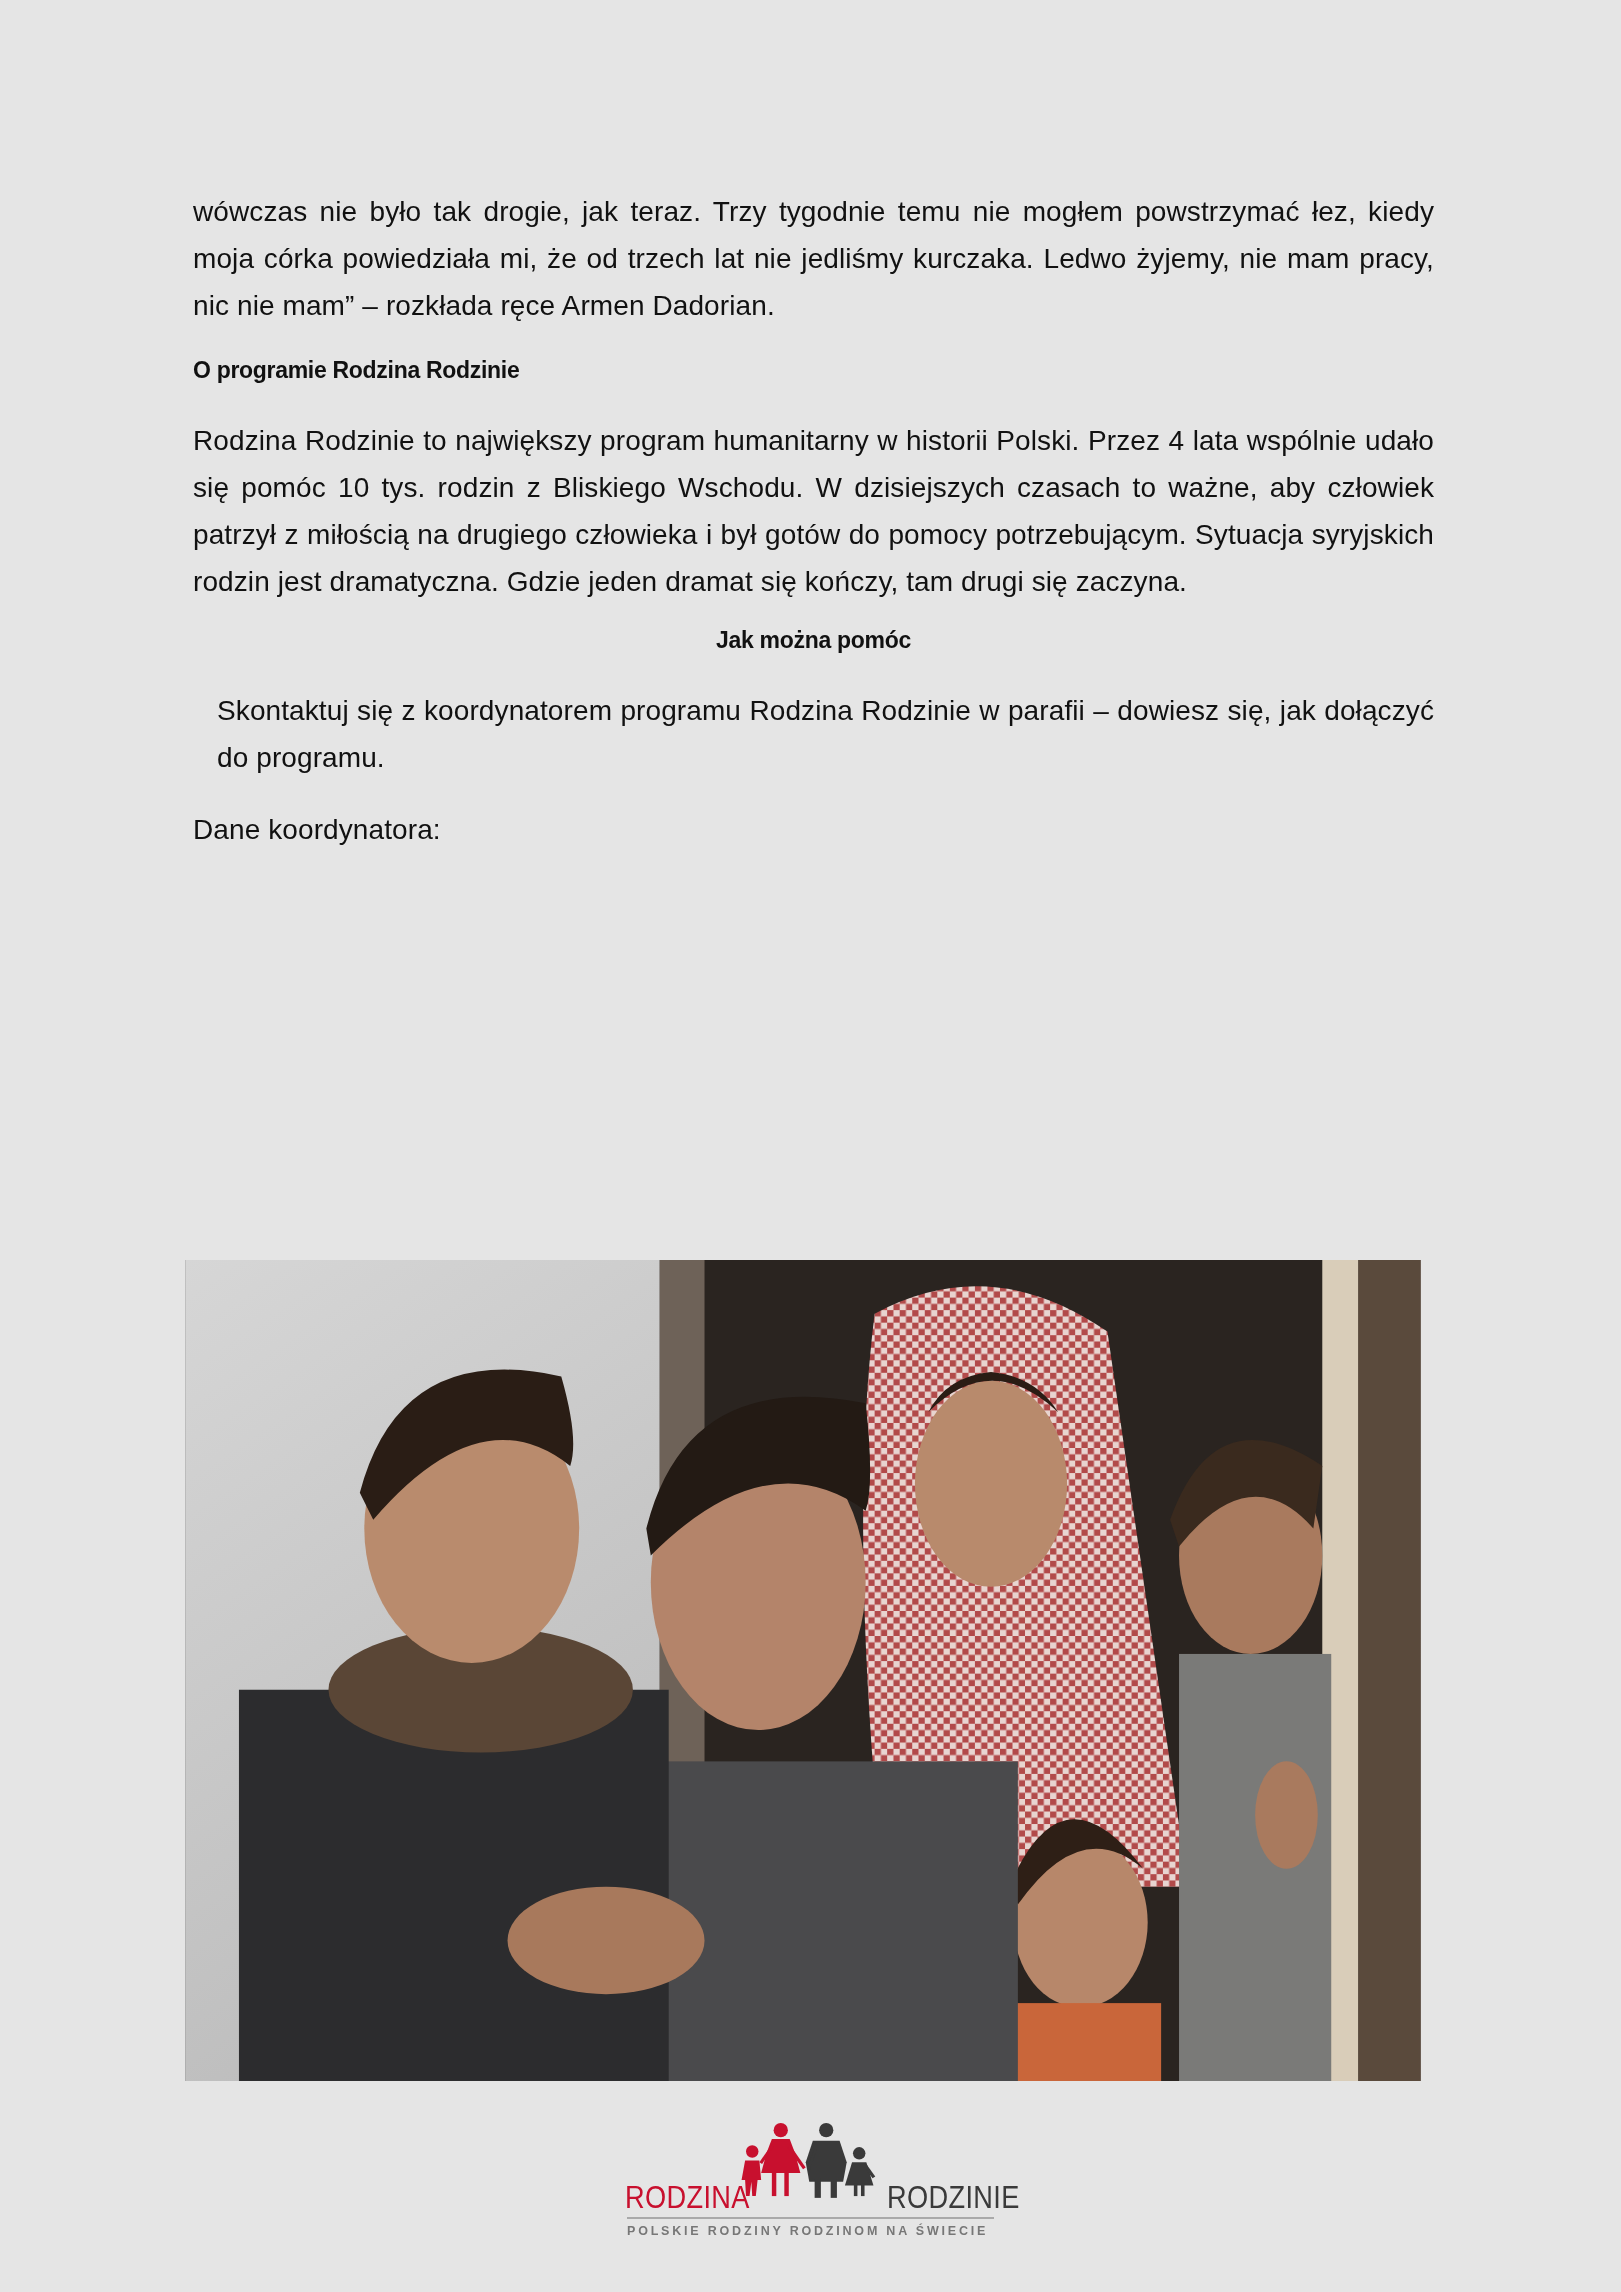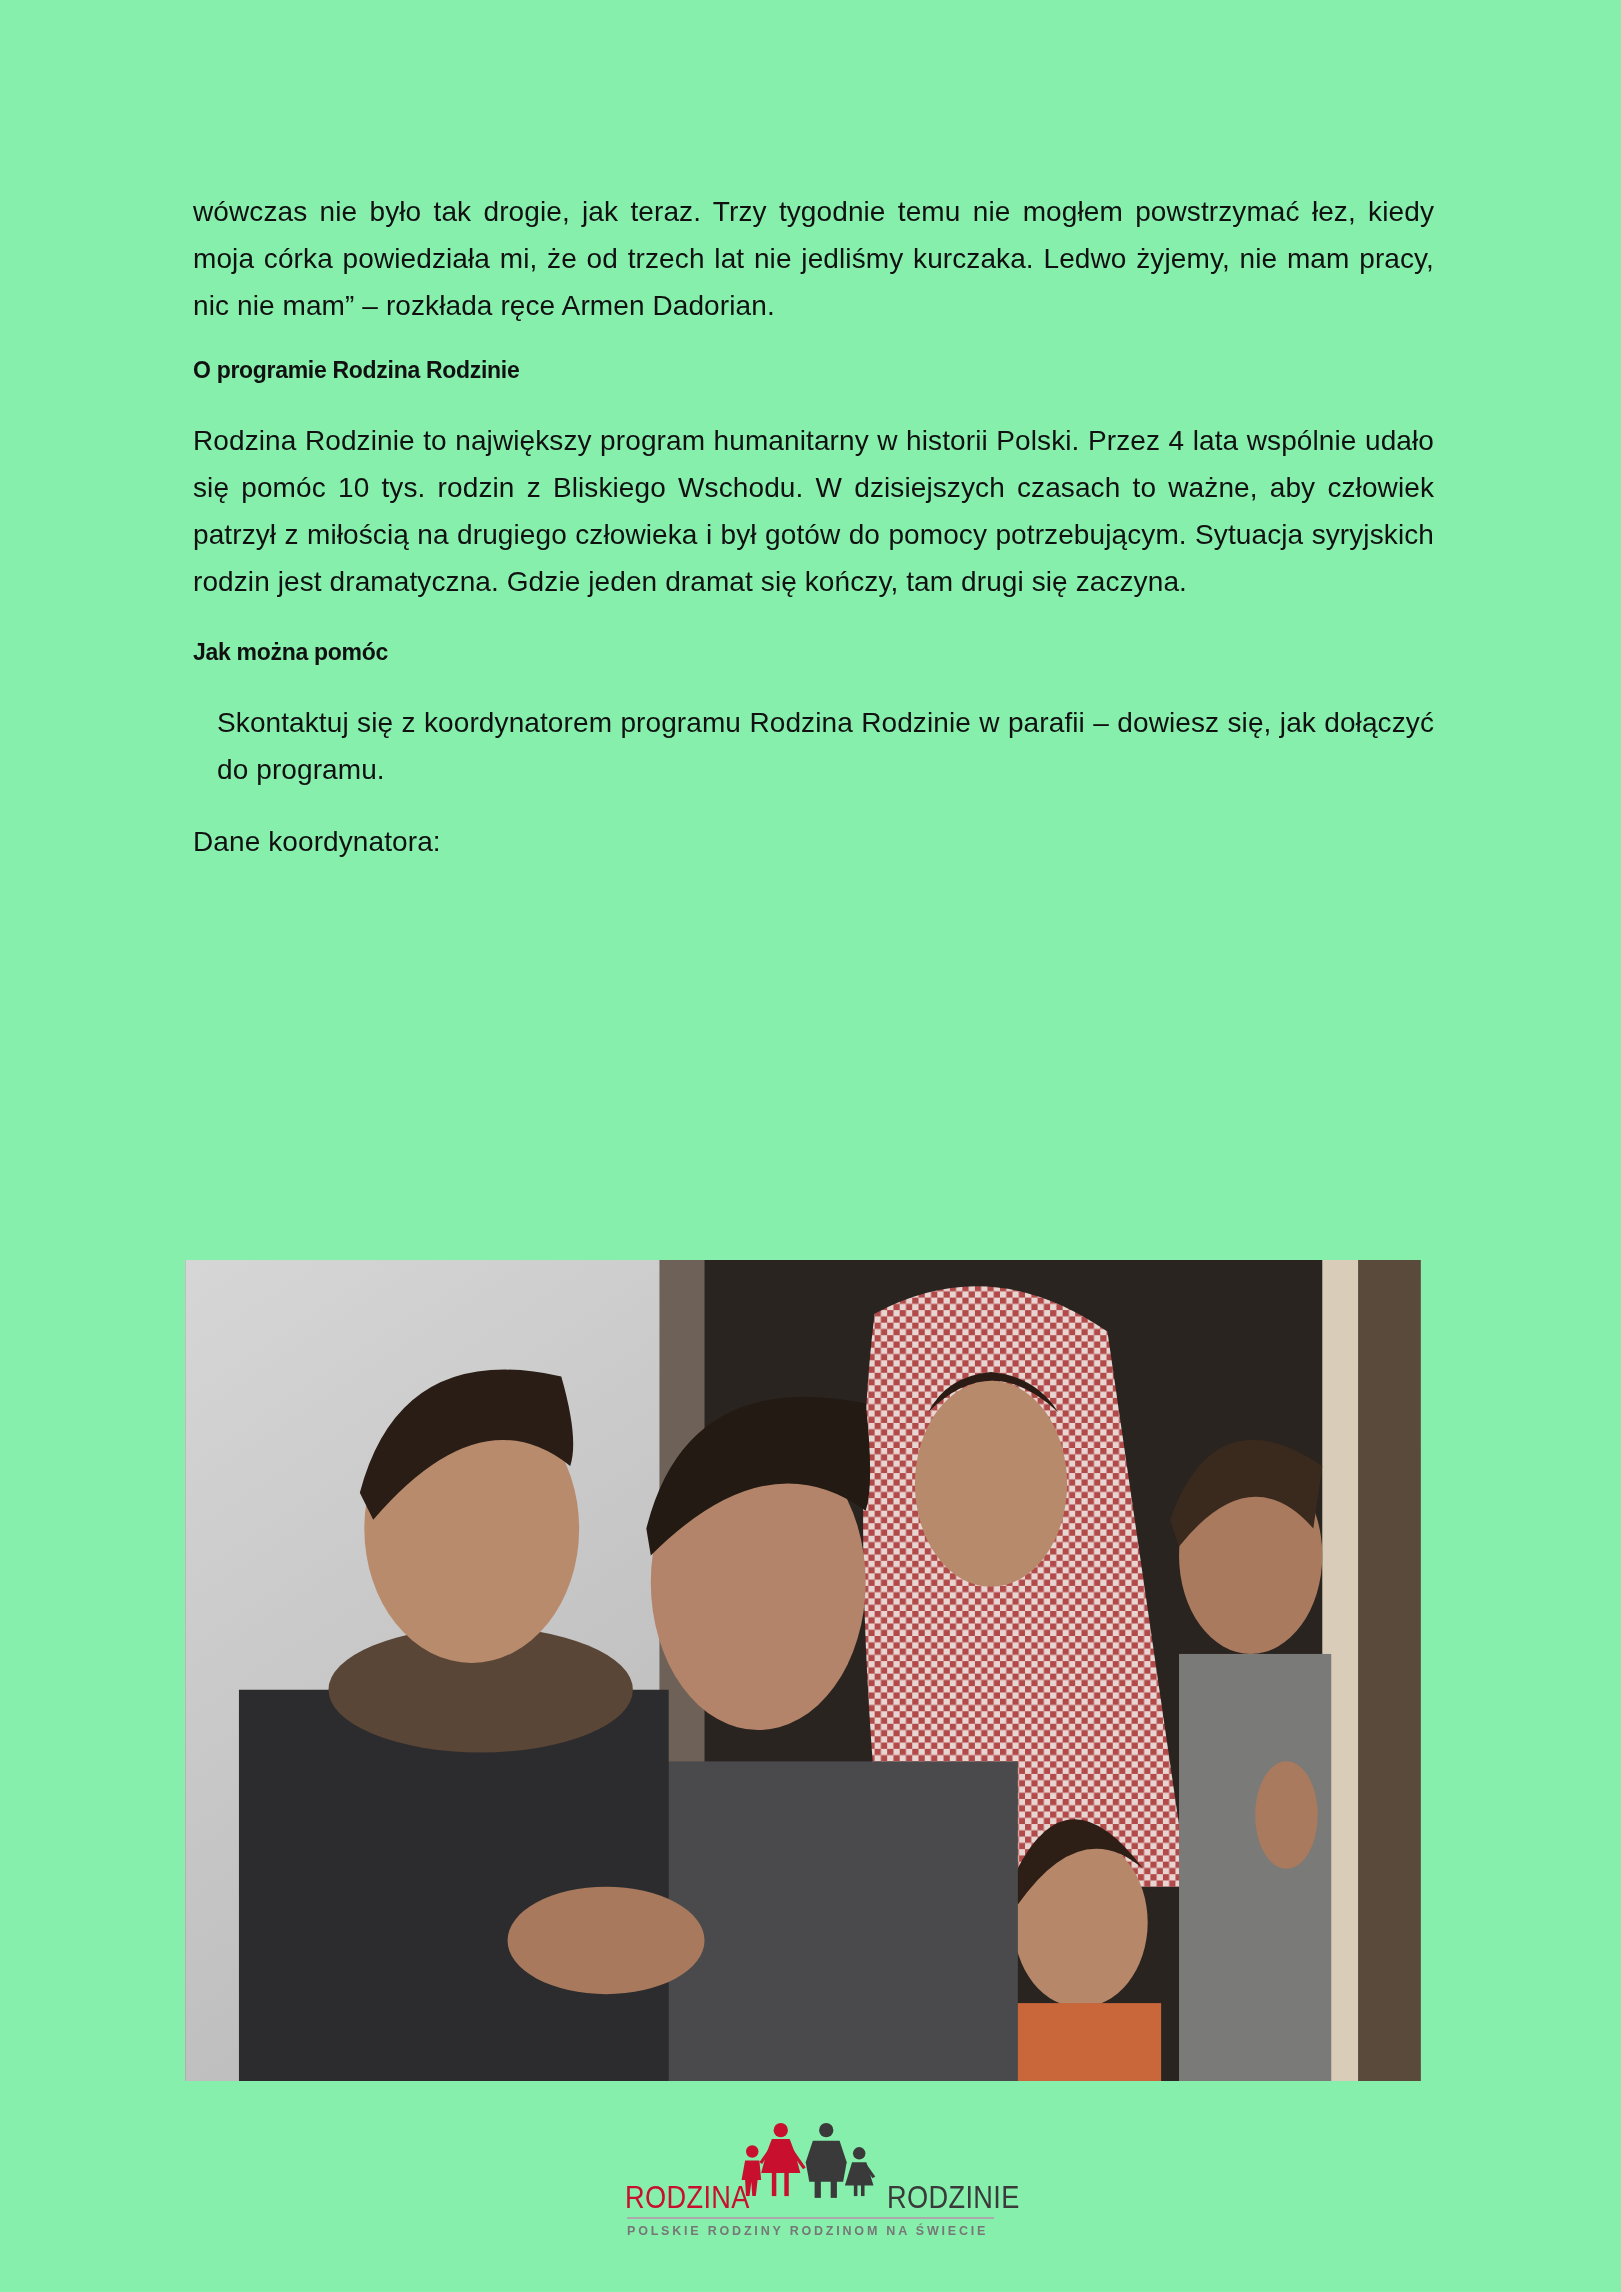--- a/index.html
+++ b/index.html
@@ -1,18 +1,18 @@
 <!DOCTYPE html>
 <html style="font-size:14.3px"><head>
 <meta charset="utf-8">
 <style>
   html, body { margin: 0; padding: 0; background: #ffffff; }
   body { width: 1621px; height: 2293px; position: relative; overflow: hidden;
          font-family: "Liberation Sans", "DejaVu Sans", sans-serif; color: #111111; }
-  .page { position: absolute; left: 0; top: 0; width: 1621px; height: 2293px; background: #86efac; }
+  .page { position: absolute; left: 0; top: 0; width: 1621px; height: 2293px; background: #e5e5e5; }
   .content { position: absolute; left: 193px; top: 188px; width: 1241px; }
   .para { font-size: 28px; line-height: 47px; text-align: justify; margin: 0; letter-spacing: 0.1px; }
   .para.last-left { text-align-last: left; }
   .heading { font-size: 23px; font-weight: bold; margin: 0; line-height: 47px; letter-spacing: -0.3px; }
   .photo { position: absolute; left: 185px; top: 1260px; width: 1236px; height: 821px; overflow: hidden;
            background: #777; }
   .logo { position: absolute; left: 618px; top: 2123px; width: 394px; height: 125px; }
   .logo-word-left { position: absolute; left: 7.2px; top: 56px; font-size: 32px; color: #c8102e;
                     letter-spacing: 0.4px; font-family: "Liberation Sans Narrow", "Liberation Sans", sans-serif; transform: scaleX(0.85); transform-origin: left; }
   .logo-word-right { position: absolute; left: 269px; top: 56px; font-size: 32px; color: #3a3a3a;
@@ -28,21 +28,21 @@
 <div class="page">
 
   <div class="content">
     <p class="para last-left" style="margin-top:0;">wówczas nie było tak drogie, jak teraz. Trzy tygodnie temu nie mogłem powstrzymać łez, kiedy moja córka powiedziała mi, że od trzech lat nie jedliśmy kurczaka. Ledwo żyjemy, nie mam pracy, nic nie mam” – rozkłada ręce Armen Dadorian.</p>
 
     <h2 class="heading" style="margin-top:18px;">O programie Rodzina Rodzinie</h2>
 
     <p class="para last-left" style="margin-top:23px;">Rodzina Rodzinie to największy program humanitarny w historii Polski. Przez 4 lata wspólnie udało się pomóc 10 tys. rodzin z Bliskiego Wschodu. W dzisiejszych czasach to ważne, aby człowiek patrzył z miłością na drugiego człowieka i był gotów do pomocy potrzebującym. Sytuacja syryjskich rodzin jest dramatyczna. Gdzie jeden dramat się kończy, tam drugi się zaczyna.</p>
 
 
-    <h2 class="heading" style="margin-top:24px;">Jak można pomóc</h2>
+    <h2 class="heading" style="margin-top:12px;text-align:center;">Jak można pomóc</h2>
 
     <p class="para last-left" style="margin-top:23px;margin-left:24px;">Skontaktuj się z koordynatorem programu Rodzina Rodzinie w parafii – dowiesz się, jak dołączyć do programu.</p>
 
     <p class="para" style="margin-top:25px;">Dane koordynatora:</p>
   </div>
 
   <div class="photo">
     <svg width="1236" height="821" viewBox="0 0 1380 917">
       <defs>
         <linearGradient id="wall" x1="0" y1="0" x2="1" y2="1">

